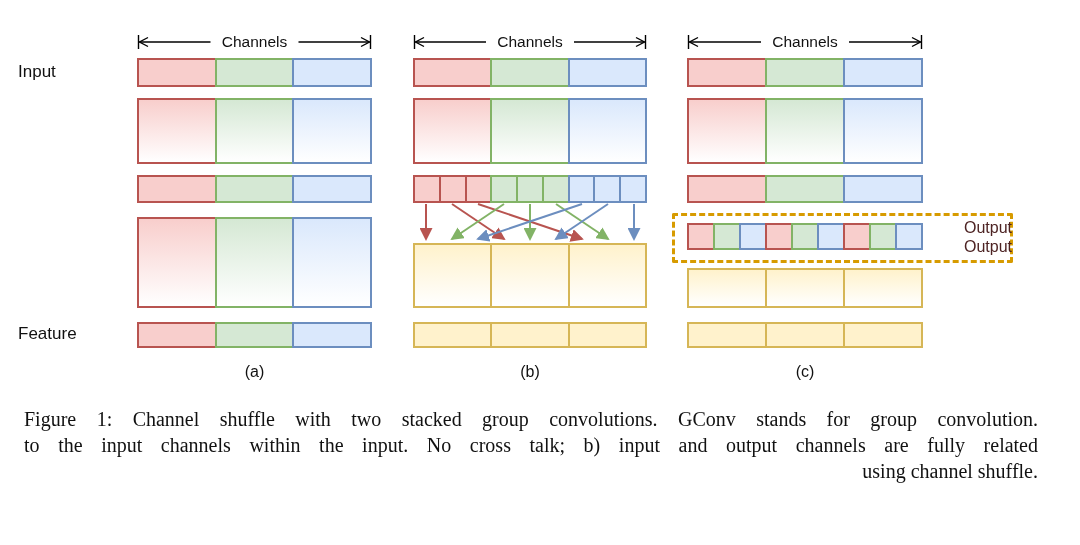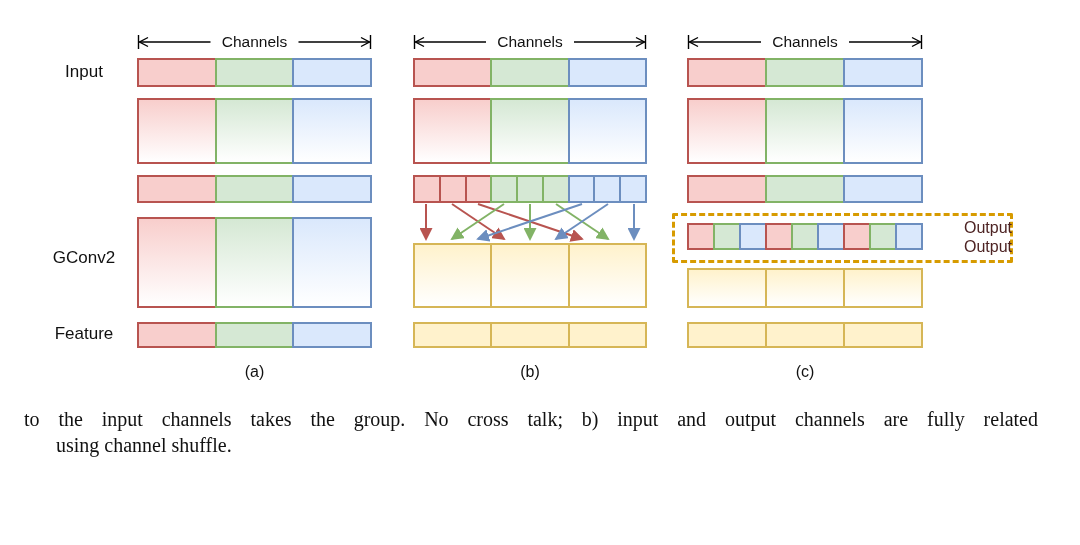--- a/index.html
+++ b/index.html
@@ -1,47 +1,46 @@
 <!DOCTYPE html>
 <html><head>
 <meta charset="utf-8">
 <style>
   html,body{margin:0;padding:0;background:#ffffff;}
   #stage{position:relative;width:1080px;height:545px;background:#fff;overflow:hidden;
          font-family:"Liberation Sans", sans-serif;color:#000;}
   
   .rlabel{position:absolute;left:18px;width:132px;height:22px;line-height:22px;
-          text-align:center;font-size:17px;color:#111;}
+          font-size:17px;color:#111;}
   
   .panel{position:absolute;top:0;height:390px;}
   .blockrow{position:absolute;left:0;width:100%;display:flex;}
   .seg{flex:1;border:2px solid;box-sizing:border-box;margin-left:-2px;}
   .seg:first-child{margin-left:0;}
   .plabel{position:absolute;top:363px;left:0;width:100%;text-align:center;
           font-size:16px;color:#111;}
   .chsvg{position:absolute;left:0;top:33px;}
   .arrsvg{position:absolute;left:0;}
   
   .dashbox{position:absolute;left:-15px;top:213px;width:335px;height:44px;
            border:3px dashed #d79b00;border-radius:2px;box-sizing:content-box;}
   .shuffle-text{position:absolute;left:243px;top:218px;width:116px;text-align:center;
                 font-size:16px;line-height:19px;font-weight:400;}
   
   #caption{position:absolute;left:24px;top:406px;width:1014px;
            font-family:"Liberation Serif", serif;font-size:20px;line-height:26px;color:#111;}
   .jl{text-align:justify;text-align-last:justify;}
-  .ll{text-align:left;margin-left:32px;}
+  .ll{text-align:right;}
 </style>
 </head>
 <body>
 
 <div id="stage">
 
   <div class="rlabel" style="top:61px">Input</div>
-  <div class="rlabel" style="top:247px">GConv2</div>
   <div class="rlabel" style="top:323px">Feature</div>
 
   <div id="panel-a" class="panel" style="left:137px;width:235px">
     <div class="plabel">(a)</div>
   <svg width="235" height="18" class="chsvg">
         <line x1="1.5" y1="2" x2="1.5" y2="16" stroke="#000000" stroke-width="1.4" fill="none"></line>
         <line x1="233.5" y1="2" x2="233.5" y2="16" stroke="#000000" stroke-width="1.4" fill="none"></line>
         <polyline points="11,4.5 2.5,9 11,13.5" stroke="#000000" stroke-width="1.4" fill="none"></polyline>
         <polyline points="224,4.5 232.5,9 224,13.5" stroke="#000000" stroke-width="1.4" fill="none"></polyline>
         <line x1="2.5" y1="9" x2="73.5" y2="9" stroke="#000000" stroke-width="1.4" fill="none"></line>
@@ -189,17 +188,18 @@
         <div class="seg" style="border-color: rgb(214, 182, 86); background: linear-gradient(rgb(255, 242, 204), rgb(255, 255, 255));"></div>
       </div>
       <div class="blockrow" style="top: 322px; height: 26px;">
         <div class="seg" style="border-color: rgb(214, 182, 86); background: rgb(255, 242, 204);"></div>
         <div class="seg" style="border-color: rgb(214, 182, 86); background: rgb(255, 242, 204);"></div>
         <div class="seg" style="border-color: rgb(214, 182, 86); background: rgb(255, 242, 204);"></div>
       </div>
     </div>
 
   <div id="caption">
-    <div class="jl">to the input channels takes the group. No cross talk; b) input and output channels are fully related</div>
+    <div class="jl">Figure 1: Channel shuffle with two stacked group convolutions. GConv stands for group convolution.</div>
+    <div class="jl">to the input channels within the input. No cross talk; b) input and output channels are fully related</div>
     <div class="ll">using channel shuffle.</div>
   </div>
 
 </div>
 
 </body></html>

